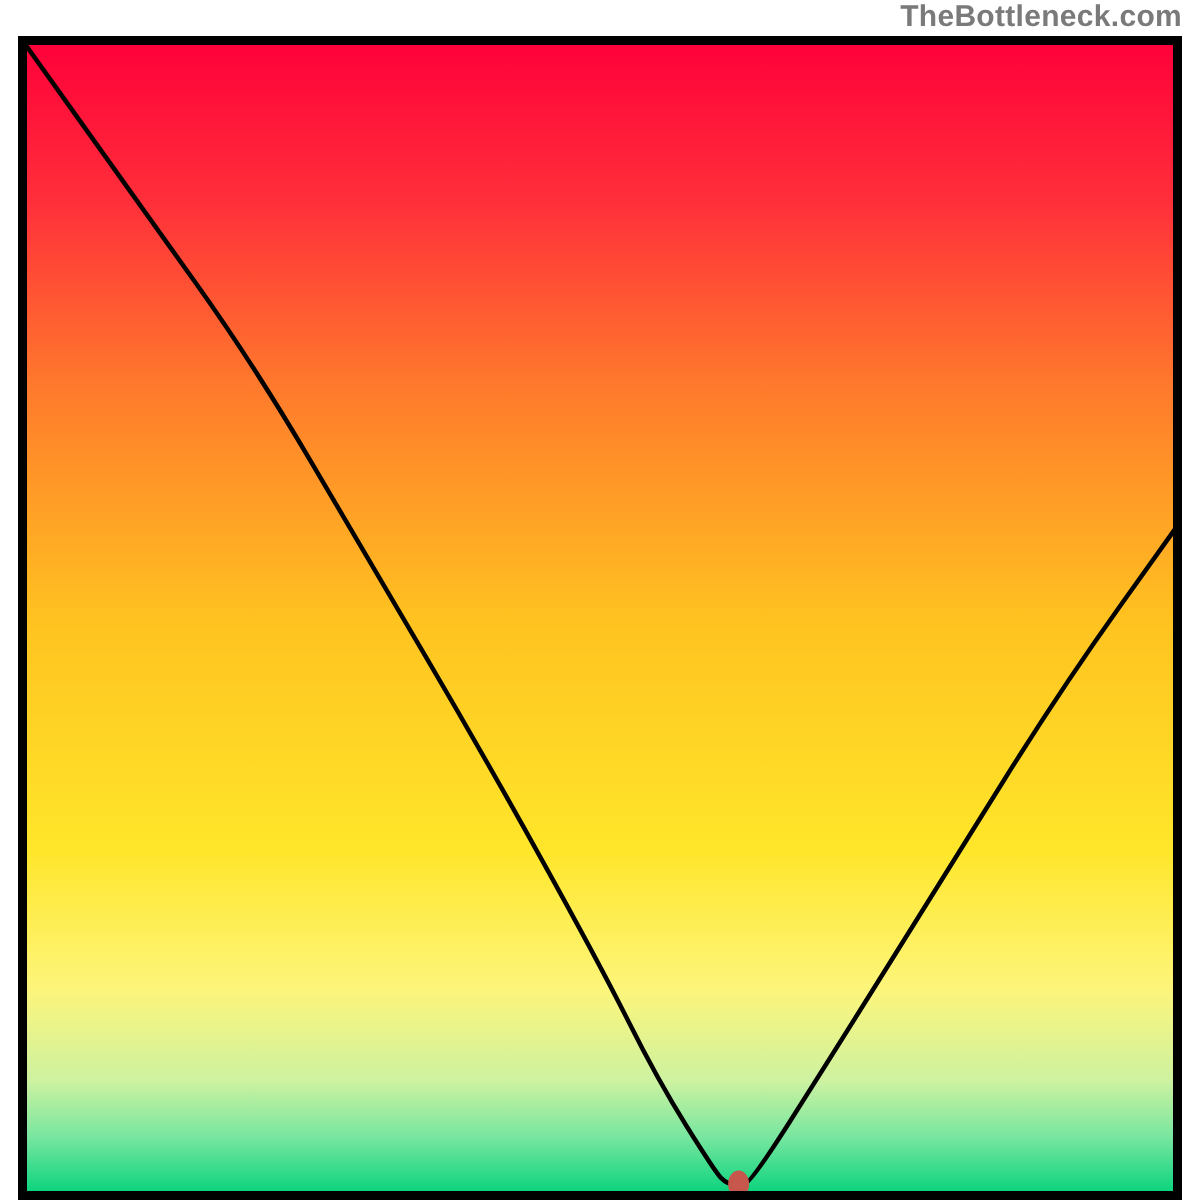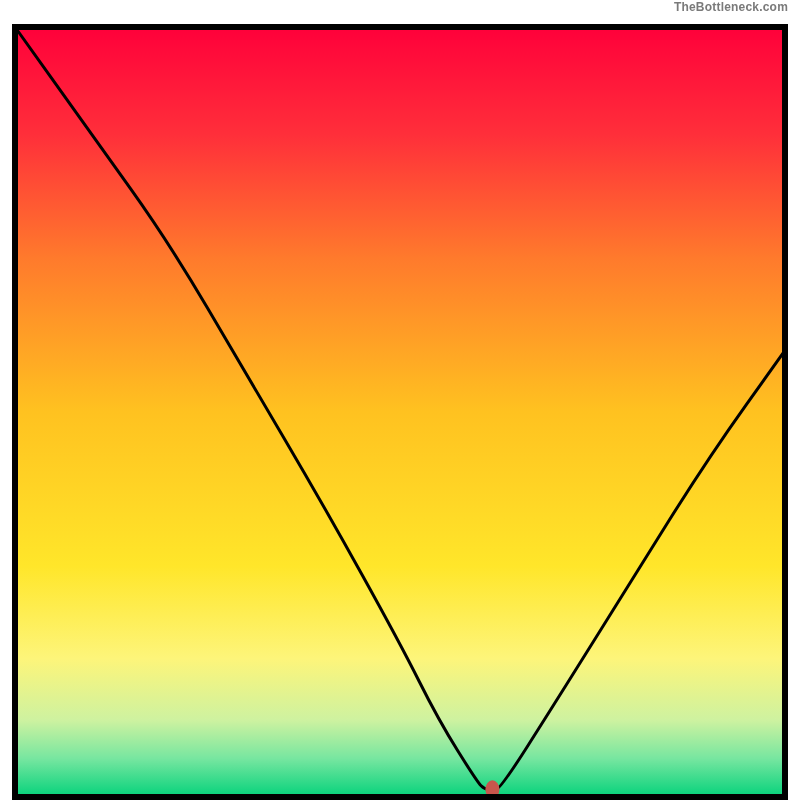--- a/index.html
+++ b/index.html
@@ -10,21 +10,21 @@
   }
   .wrap {
     width: 800px;
     height: 800px;
     position: relative;
   }
   .attr {
     position: absolute;
     top: 0;
     right: 12px;
-    font-size: 12px;
+    font-size: 20px;
     font-weight: bold;
     color: #7a7a7a;
     letter-spacing: 0.2px;
   }
   svg { display: block; }
 </style>
 </head>
 <body>
 
 <div class="wrap">

